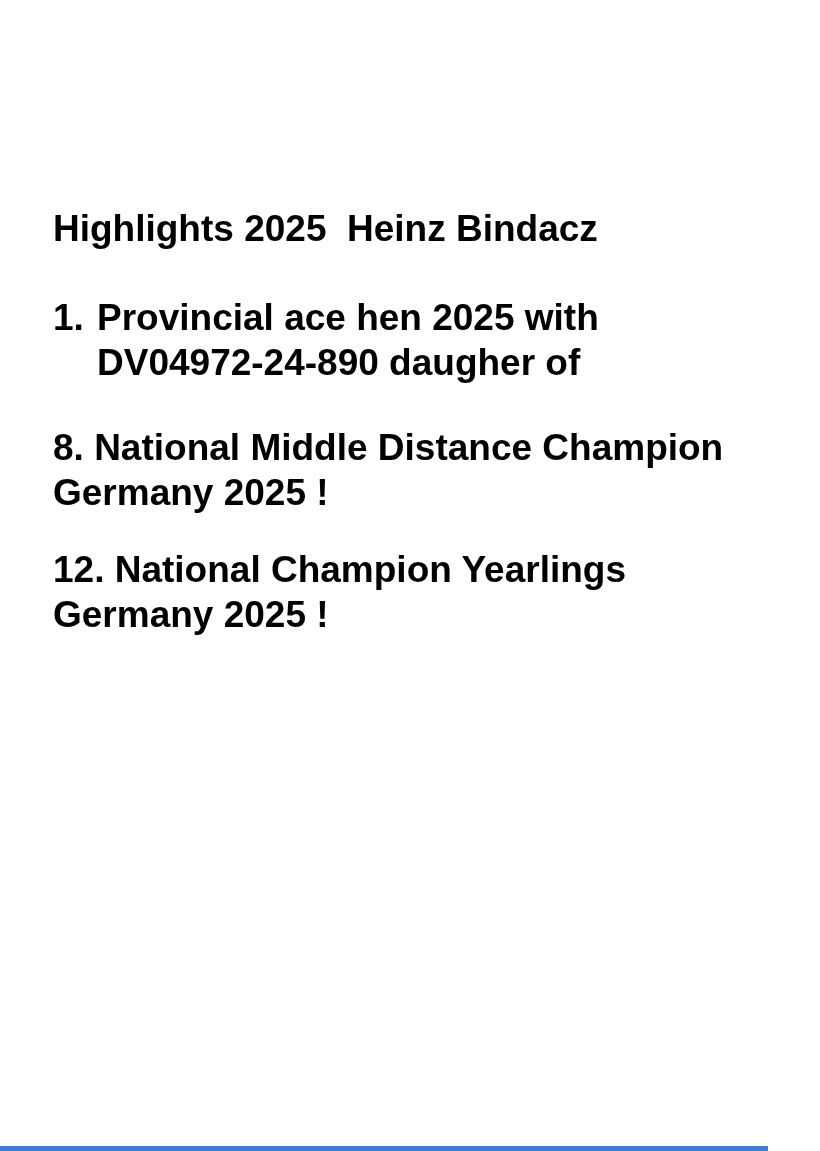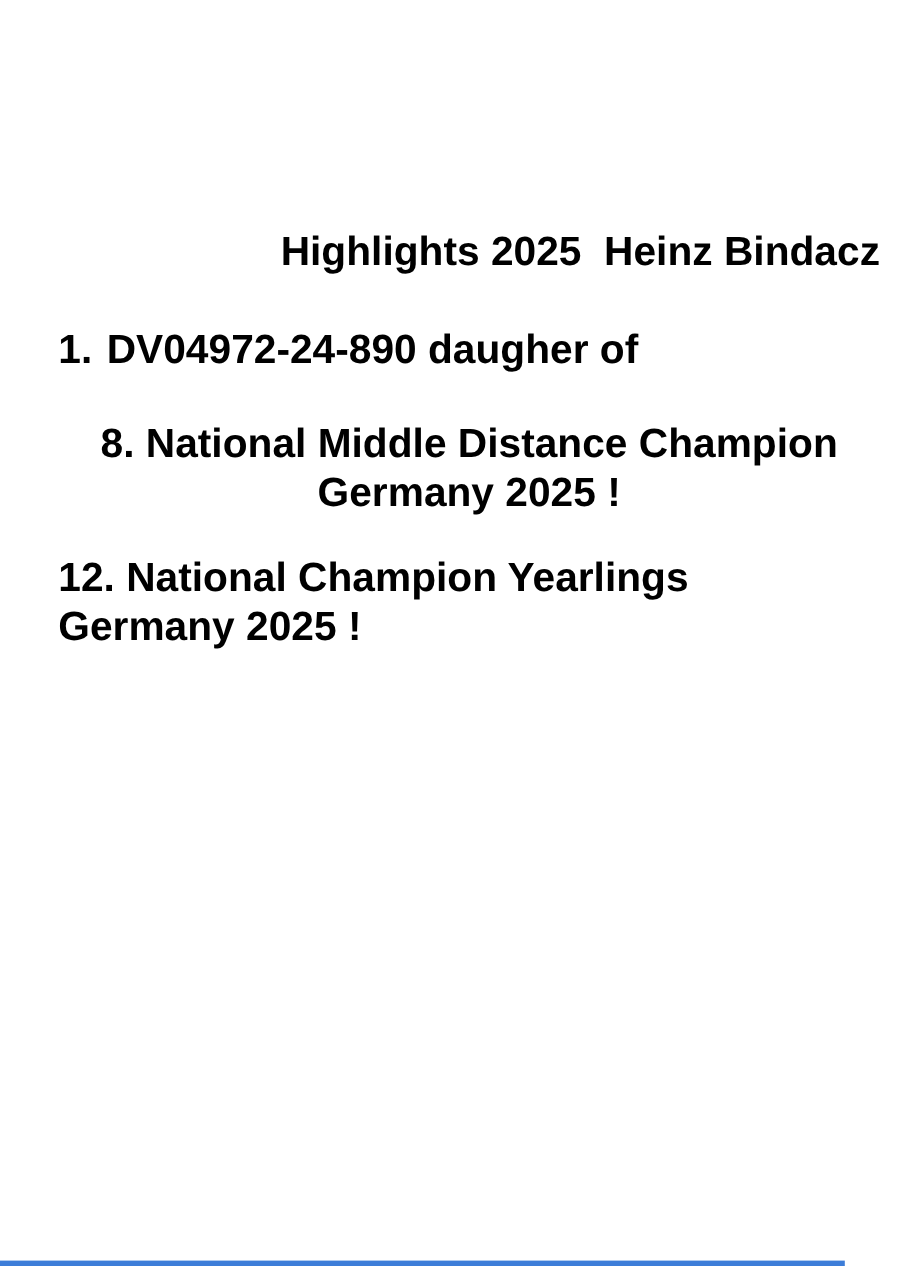--- a/index.html
+++ b/index.html
@@ -24,53 +24,53 @@
     color: #000000;
     font-weight: 700;
     font-size: 37px;
     line-height: 45px;
   }
   .line {
     white-space: pre;
   }
   .title {
     white-space: pre;
-    text-align: right;
   }
   .para { margin: 0; }
   .para-1 {
     margin-top: 44px;
     position: relative;
     padding-left: 44px;
   }
   .para-1 .num {
     position: absolute;
     left: 0;
     top: 0;
   }
-  .para-2 { margin-top: 40px; text-align: center; }
+  .para-2 { margin-top: 40px; }
   .para-3 { margin-top: 32px; }
   .progress-bar {
     position: absolute;
     left: 0;
     bottom: 0;
     width: 768px;
     height: 5px;
     background: #3d7dd8;
   }
 </style>
 </head>
 <body>
 
 <div class="doc">
 
   <div class="title">Highlights 2025  Heinz Bindacz</div>
 
   <div class="para para-1">
     <span class="num">1.</span>
+    <div class="line">Provincial ace hen 2025 with</div>
     <div class="line">DV04972-24-890 daugher of</div>
   </div>
 
   <div class="para para-2">
     <div class="line">8. National Middle Distance Champion</div>
     <div class="line">Germany 2025 !</div>
   </div>
 
   <div class="para para-3">
     <div class="line">12. National Champion Yearlings</div>

